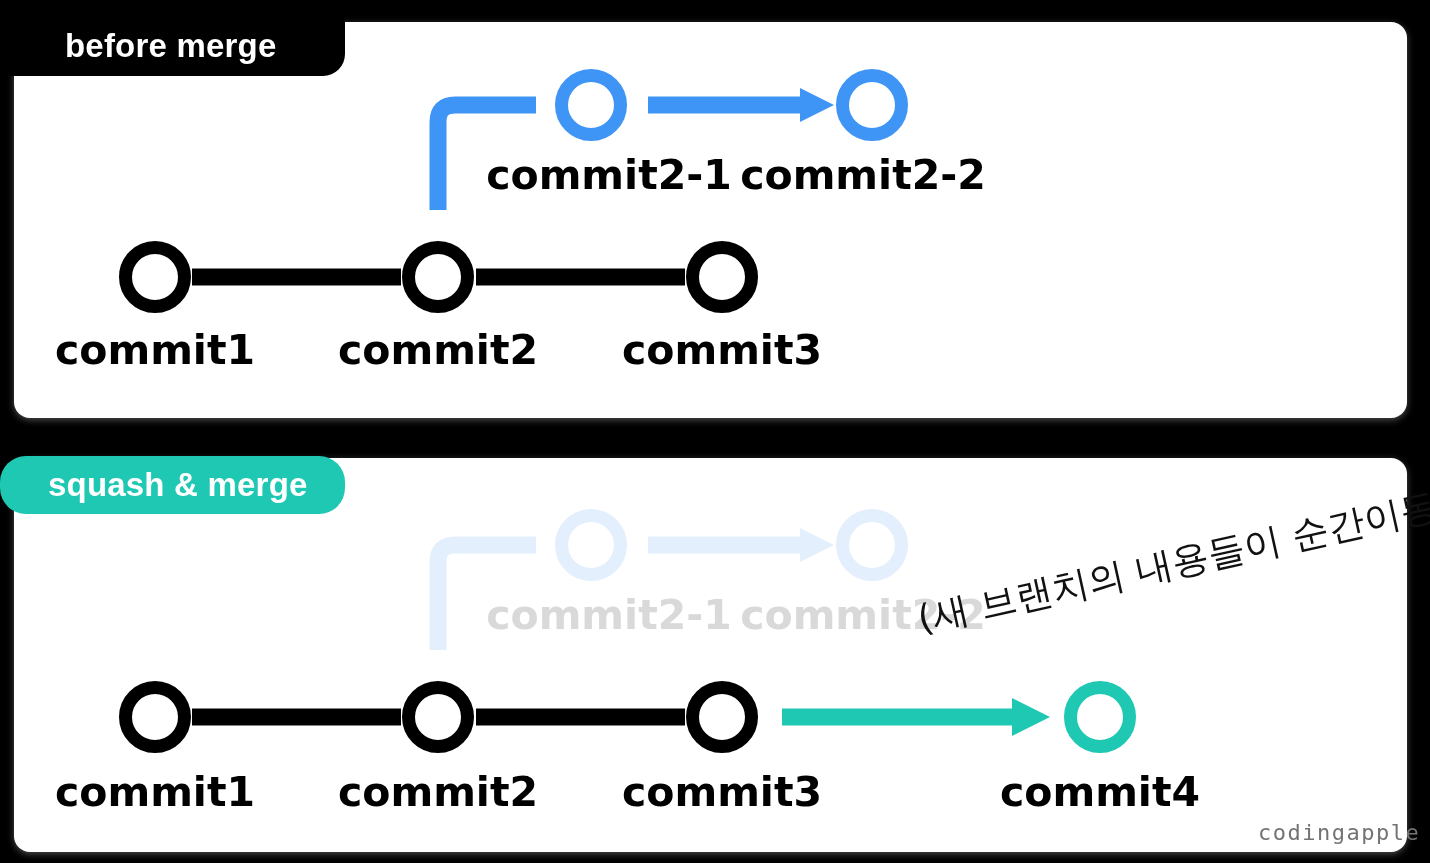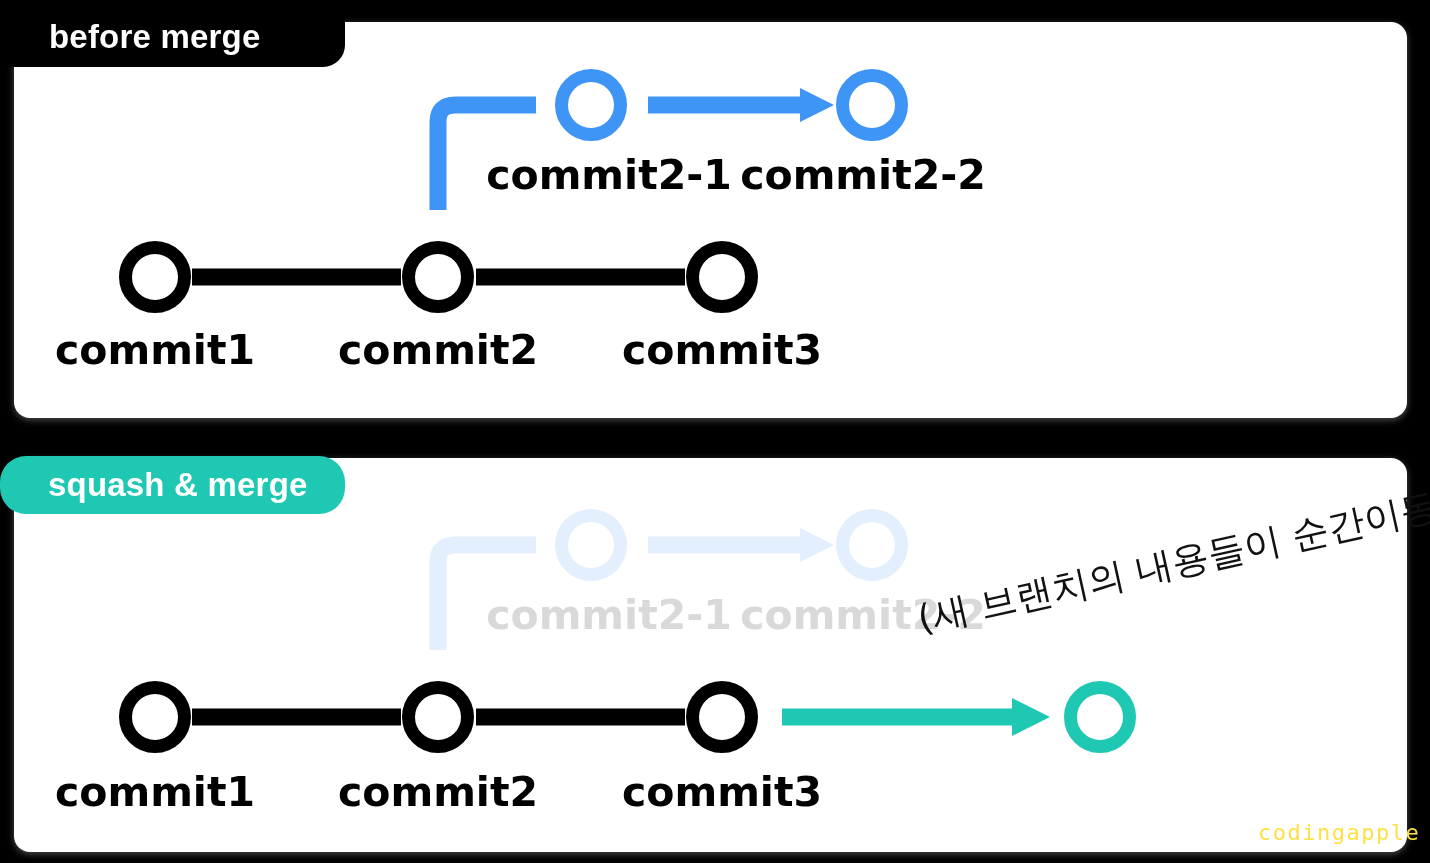--- a/index.html
+++ b/index.html
@@ -48,24 +48,24 @@
     display: flex;
     align-items: center;
     color: #ffffff;
     font-weight: bold;
     letter-spacing: 0.2px;
     white-space: nowrap;
     z-index: 6;
   }
   #tag-before {
     left: 0px;
-    top: 7px;
+    top: 16px;
     width: 345px;
     height: 60px;
-    padding-left: 49px;
+    padding-left: 65px;
     box-sizing: border-box;
     background: #000000;
     border-radius: 0 0 22px 0;
     font-size: 33px;
   }
   #tag-squash {
     left: 0px;
     top: 456px;
     width: 345px;
     height: 58px;
@@ -114,21 +114,21 @@
     z-index: 7;
     font-family: "DejaVu Sans", "Liberation Sans", sans-serif;
   }
 
   
   #watermark {
     position: absolute;
     left: 1258px;
     top: 820px;
     font-size: 22px;
-    color: #fde047;
+    color: #737373;
     letter-spacing: 1.5px;
     z-index: 7;
     font-family: "DejaVu Sans Mono", "Liberation Mono", monospace;
   }
 </style>
 </head>
 <body>
 
 <div class="stage">
 
@@ -190,18 +190,19 @@
   <div class="node-label center" style="left:155px; top:330px;">commit1</div>
   <div class="node-label center" style="left:438px; top:330px;">commit2</div>
   <div class="node-label center" style="left:722px; top:330px;">commit3</div>
 
   <div class="node-label center faded" style="left:609px; top:595px;">commit2-1</div>
   <div class="node-label center faded" style="left:863px; top:595px;">commit2-2</div>
 
   <div class="node-label center" style="left:155px; top:772px;">commit1</div>
   <div class="node-label center" style="left:438px; top:772px;">commit2</div>
   <div class="node-label center" style="left:722px; top:772px;">commit3</div>
+  <div class="node-label center" style="left:1100px; top:772px;">commit4</div>
 
   <div id="annotation">(새 브랜치의 내용들이 순간이동)</div>
 
   <div id="watermark">codingapple</div>
 
 </div>
 
 </body></html>

